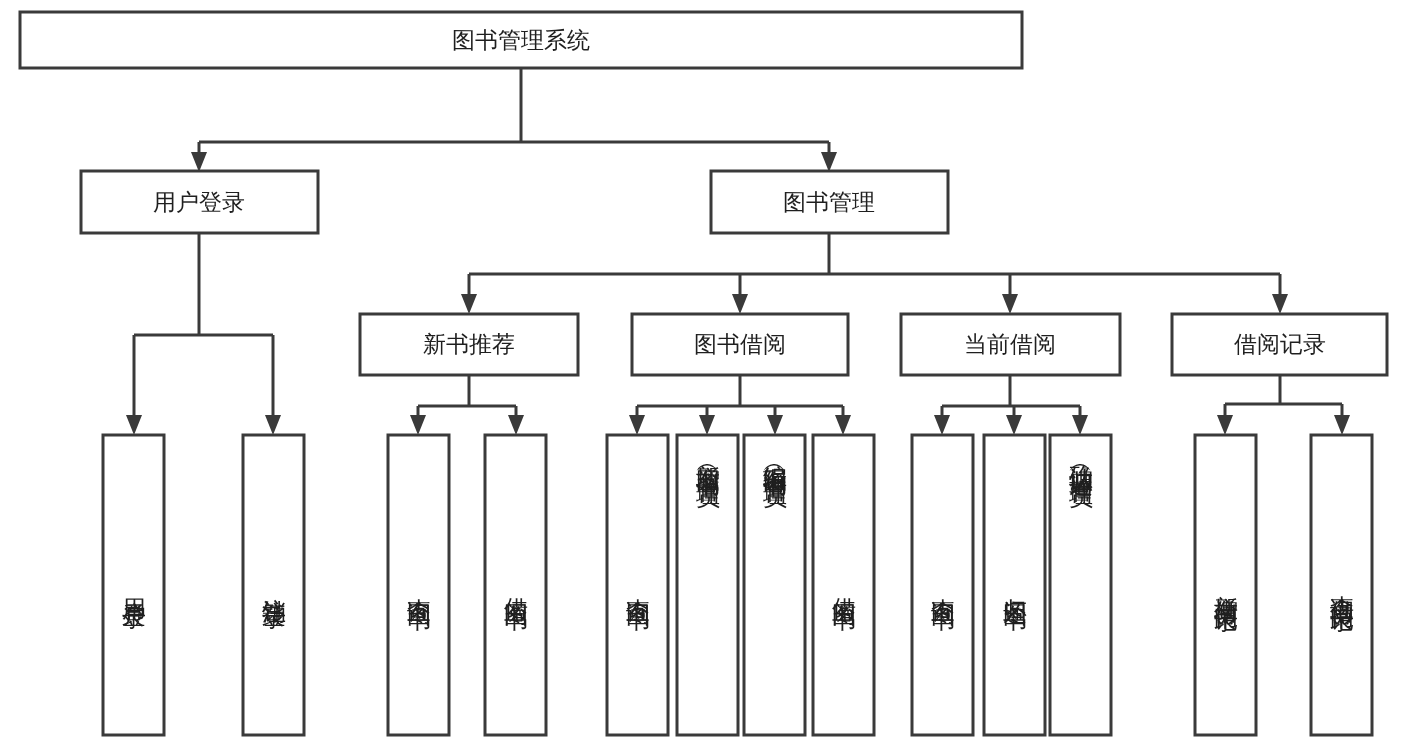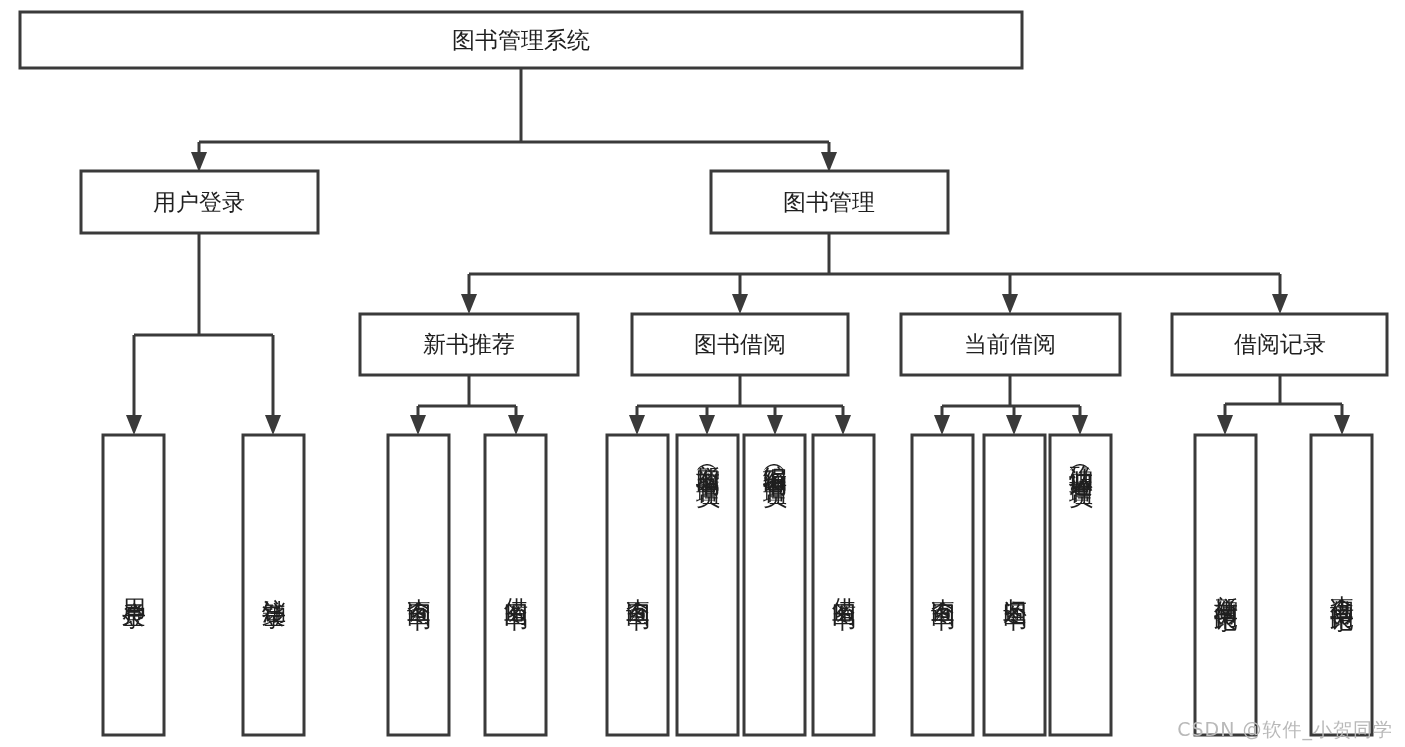--- a/index.html
+++ b/index.html
@@ -225,14 +225,13 @@
   <div class="leaf-label-wrap" style="left:744px; top:435px; width:61px; height:300px; justify-content:flex-start; padding-top:10px; box-sizing:border-box;">编辑图书（管理员）</div>
   <div class="leaf-label-wrap" style="left:813px; top:435px; width:61px; height:300px;">借阅图书</div>
 
   <div class="leaf-label-wrap" style="left:912px; top:435px; width:61px; height:300px;">查询图书</div>
   <div class="leaf-label-wrap" style="left:984px; top:435px; width:61px; height:300px;">归还图书</div>
   <div class="leaf-label-wrap" style="left:1050px; top:435px; width:61px; height:300px; justify-content:flex-start; padding-top:10px; box-sizing:border-box;">确认归还（管理员）</div>
 
   <div class="leaf-label-wrap" style="left:1195px; top:435px; width:61px; height:300px;">新增借阅记录</div>
   <div class="leaf-label-wrap" style="left:1311px; top:435px; width:61px; height:300px;">查询借阅记录</div>
 
-  <div class="watermark">CSDN @软件_小贺同学</div>
 </div>
 
 </body></html>

